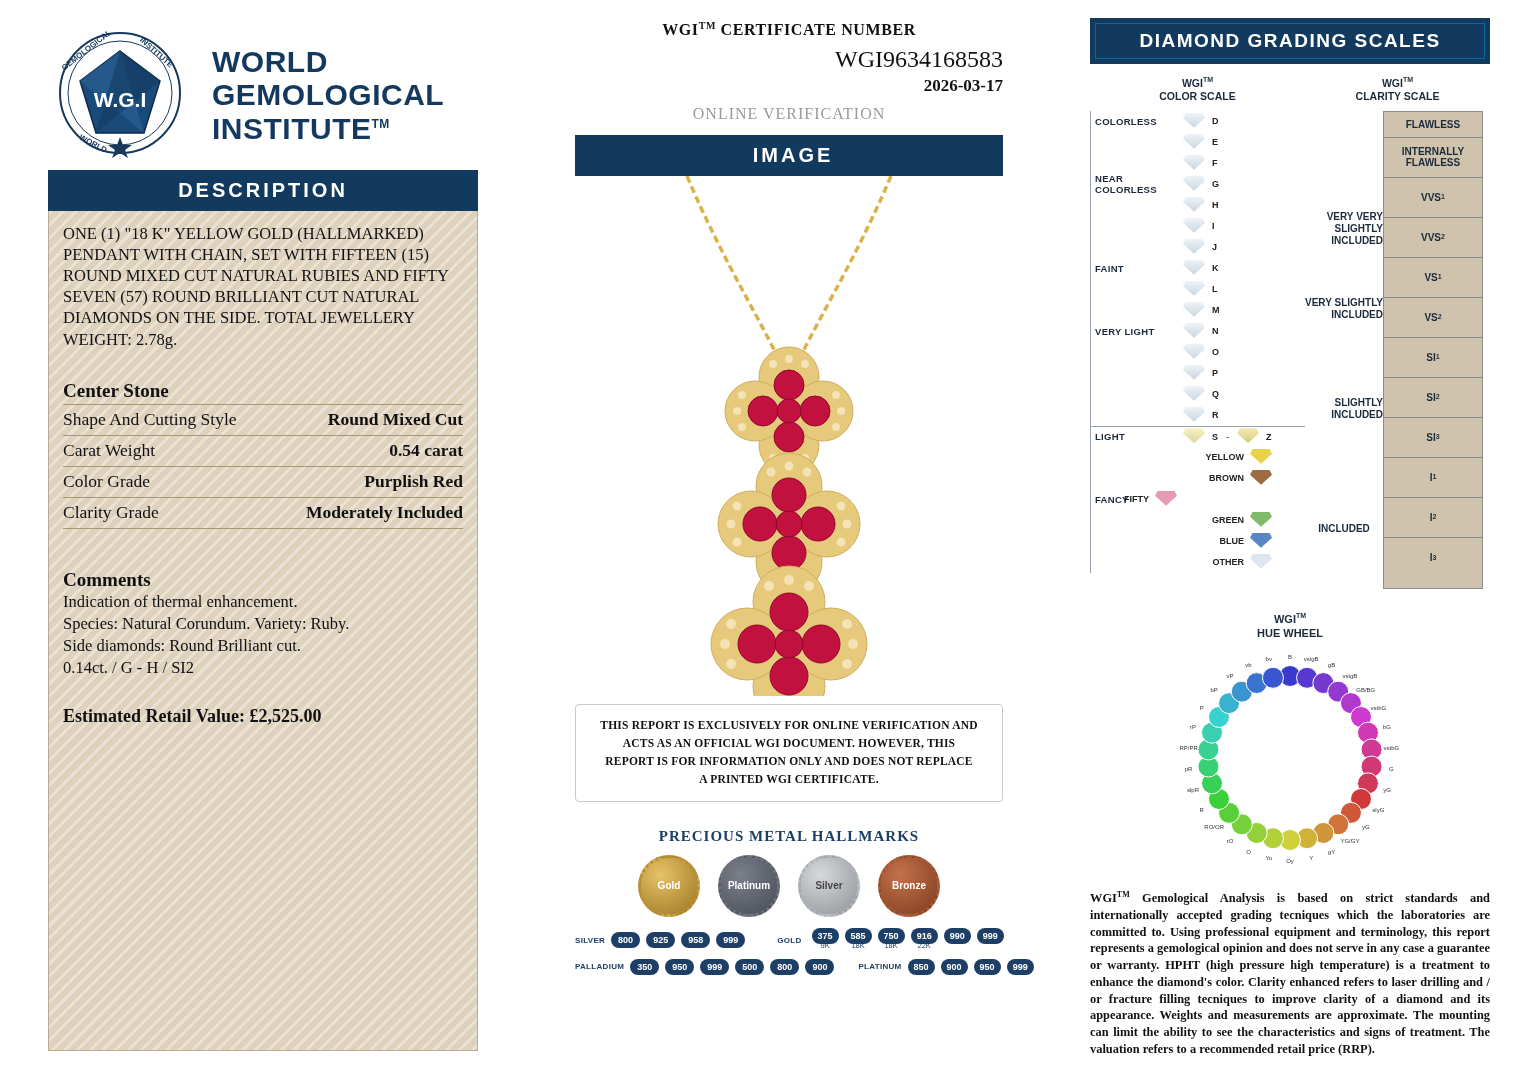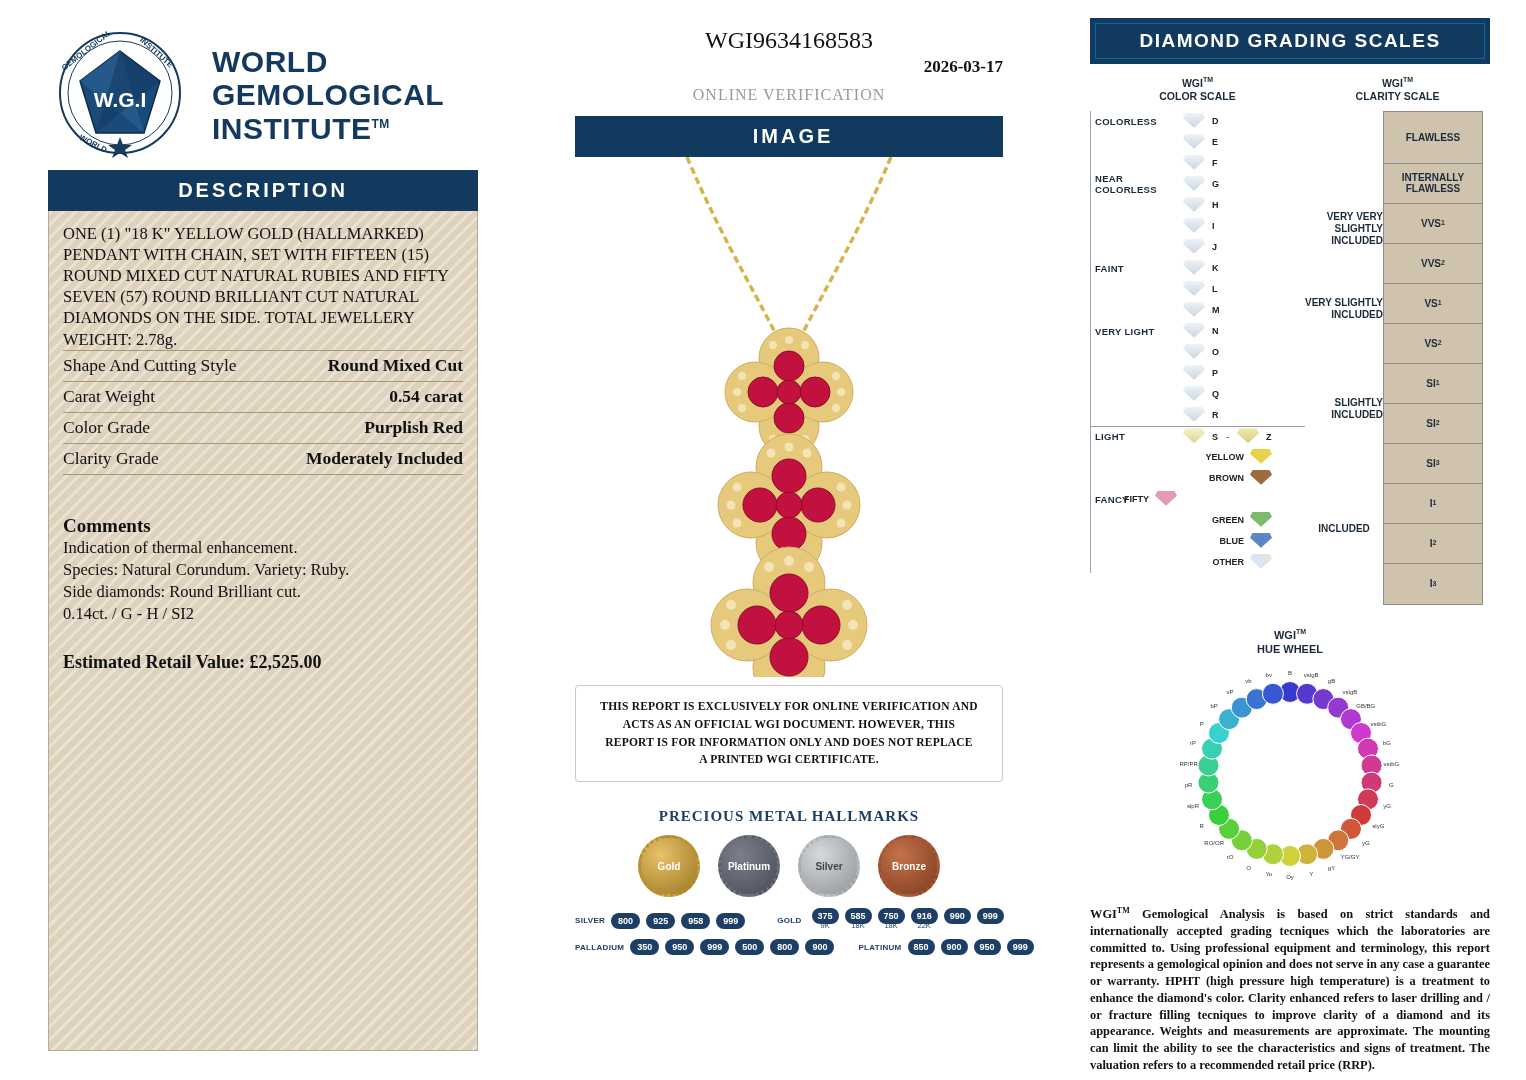--- a/index.html
+++ b/index.html
@@ -43,21 +43,21 @@
   .kv .v { font-weight: bold; }
   .kv.first { border-top: 1px solid #a99878; }
   .comments-title { font-weight: bold; font-size: 19px; margin-top: 40px; }
   .comment-line { font-size: 16.5px; line-height: 1.35; }
   .retail { font-weight: bold; font-size: 18px; margin-top: 26px; }
 
   
   .col-mid { position: absolute; left: 575px; top: 20px; width: 428px; }
   .cert-title { text-align: center; font-weight: bold; font-size: 16px; letter-spacing: .6px; }
   .cert-title sup { font-size: 10px; }
-  .cert-num { text-align: center; font-size: 24px; margin-top: 7px; }
+  .cert-num { text-align: right; font-size: 24px; margin-top: 7px; }
   .cert-date { text-align: right; font-size: 17px; font-weight: bold; margin-top: 3px; }
   .online-verif { text-align: center; color: #9a9a9a; font-size: 16px; letter-spacing: 1px; margin-top: 9px; }
   .online-url { text-align: center; color: #9a9a9a; font-size: 14px; margin-top: 2px; }
   .img-band { margin-top: 12px; padding-left: 8px; }
   .img-area { height: 520px; position: relative; background: #fff; }
 
   .report-note {
     margin-top: 8px; border: 1px solid #c9c9c9; border-radius: 4px;
     padding: 12px 24px; text-align: center; font-size: 11.5px;
     font-weight: bold; line-height: 1.55; letter-spacing: .2px;
@@ -147,20 +147,21 @@
         <div>GEMOLOGICAL</div>
         <div><span>INSTITUTE</span><sup>TM</sup></div>
       </div>
     </div>
 
     <div class="band">DESCRIPTION</div>
 
     <div class="desc-box">
       <div class="desc-text">ONE (1) "18 K" YELLOW GOLD (HALLMARKED) PENDANT WITH CHAIN, SET WITH FIFTEEN (15) ROUND MIXED CUT NATURAL RUBIES AND FIFTY SEVEN (57) ROUND BRILLIANT CUT NATURAL DIAMONDS ON THE SIDE. TOTAL JEWELLERY WEIGHT: 2.78g.</div>
 
+      <div class="sec-title">Center Stone</div>
 
       <div class="kv first">
         <span class="k">Shape And Cutting Style</span>
         <span class="v">Round Mixed Cut</span>
       </div>
       <div class="kv">
         <span class="k">Carat Weight</span>
         <span class="v">0.54 carat</span>
       </div>
       <div class="kv">
@@ -176,20 +177,23 @@
       <div class="comment-line">Indication of thermal enhancement.</div>
       <div class="comment-line">Species: Natural Corundum. Variety: Ruby.</div>
       <div class="comment-line">Side diamonds: Round Brilliant cut.</div>
       <div class="comment-line">0.14ct. / G - H / SI2</div>
 
       <div class="retail">Estimated Retail Value: £2,525.00</div>
     </div>
   </div>
 
   <div class="col-mid">
+    <div class="cert-title">
+      <span>WGI</span><sup>TM</sup> <span>CERTIFICATE NUMBER</span>
+    </div>
     <div class="cert-num">WGI9634168583</div>
     <div class="cert-date">2026-03-17</div>
     <div class="online-verif">ONLINE VERIFICATION</div>
 
     <div class="band img-band">IMAGE</div>
 
     <div class="img-area">
       <svg width="428" height="520" viewBox="0 0 428 520">
 
         <path d="M112 0 C150 90 190 150 214 205" stroke="#d9b24a" stroke-width="3.5" fill="none" stroke-dasharray="7 4"></path>
@@ -525,21 +529,21 @@
         </div>
         <div class="clar-wrap">
           <div class="clar-left">
             <div style="height:78px"></div>
             <div style="height:80px;display:flex;align-items:center;justify-content:center">VERY VERY SLIGHTLY INCLUDED</div>
             <div style="height:80px;display:flex;align-items:center;justify-content:center">VERY SLIGHTLY INCLUDED</div>
             <div style="height:120px;display:flex;align-items:center;justify-content:center">SLIGHTLY INCLUDED</div>
             <div style="height:120px;display:flex;align-items:center;justify-content:center">INCLUDED</div>
           </div>
           <div class="clarity-table" style="width:100px">
-            <div class="ct-cell" style="height:52px">FLAWLESS</div>
+            <div class="ct-cell" style="height:26px">FLAWLESS</div>
             <div class="ct-cell" style="height:40px">INTERNALLY FLAWLESS</div>
             <div class="ct-cell" style="height:40px">
                 <span>VVS</span>
                 <sub>1</sub>
               </div>
             <div class="ct-cell" style="height:40px">
                 <span>VVS</span>
                 <sub>2</sub>
               </div>
             <div class="ct-cell" style="height:40px">

